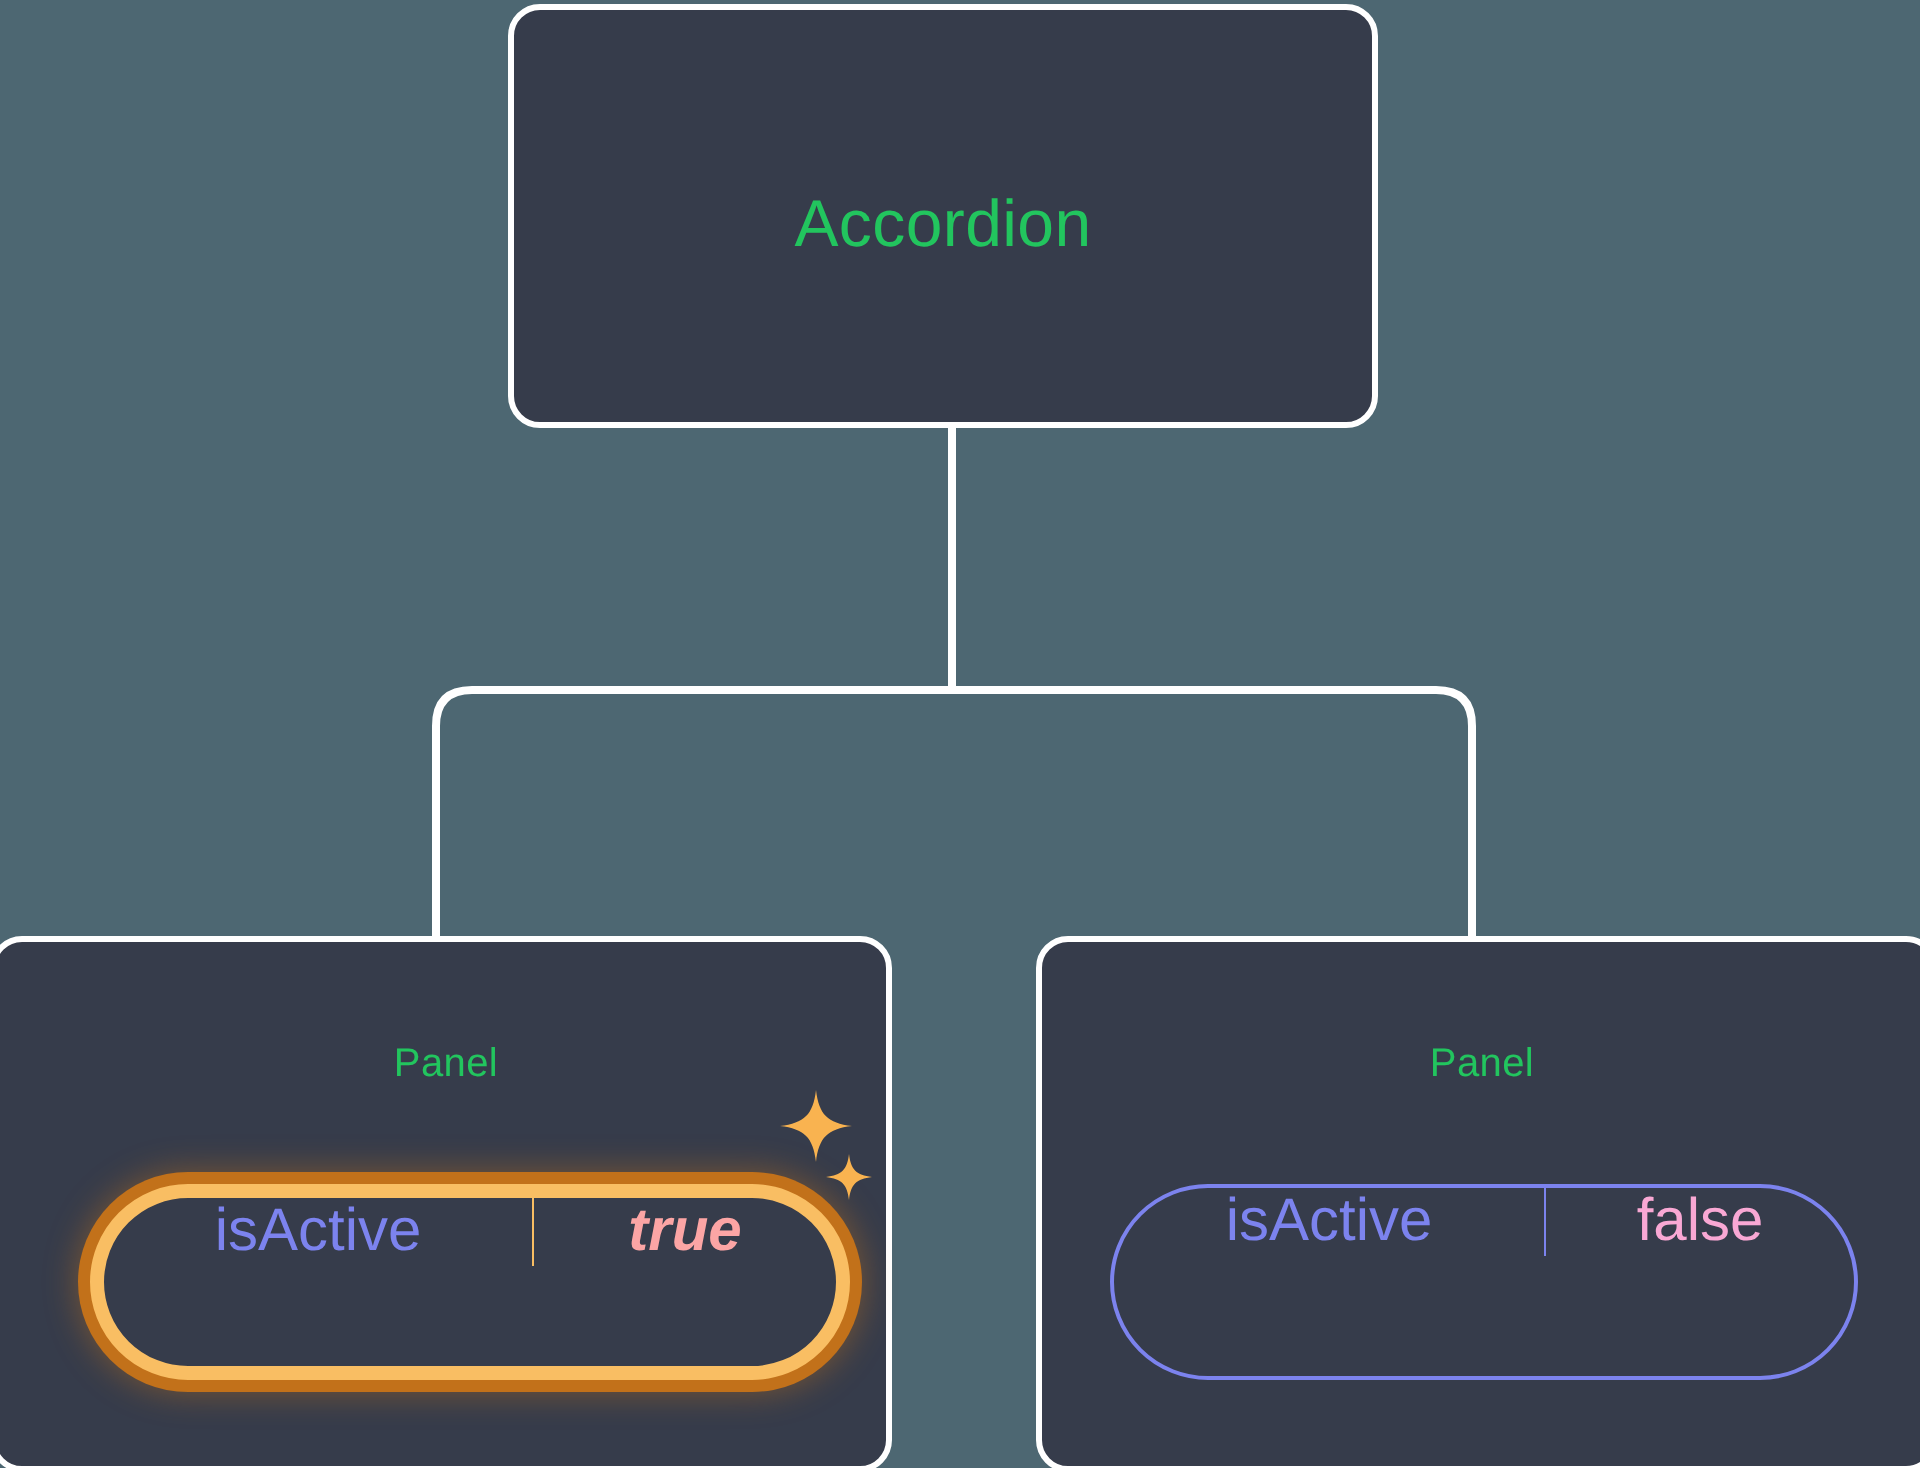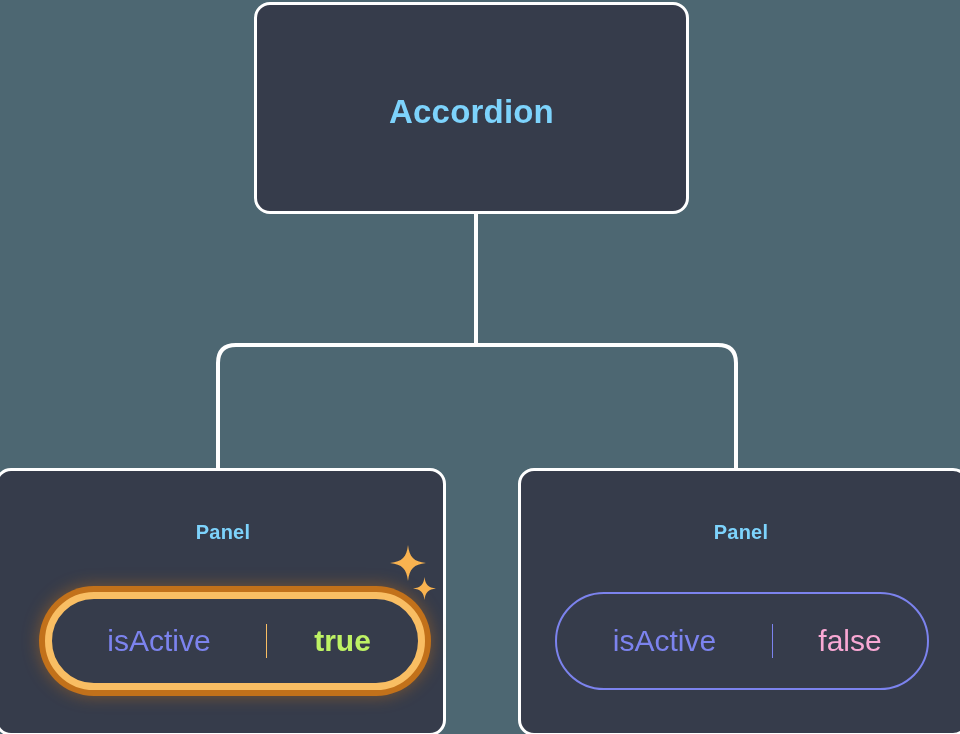--- a/index.html
+++ b/index.html
@@ -40,22 +40,22 @@
     background: #363c4b;
     border: 3px solid #ffffff;
     border-radius: 16px;
   }
 
   .node-title {
     position: absolute;
     left: 0;
     right: 0;
     text-align: center;
-    color: #7dd3fc;
-    font-weight: 700;
+    color: #22c55e;
+    font-weight: 400;
     letter-spacing: .2px;
     white-space: nowrap;
   }
 
   
   #node-accordion {
     left: 254px;
     top: 2px;
     width: 435px;
     height: 212px;
@@ -87,21 +87,21 @@
   }
   #node-panel-right .node-title {
     right: 5px;
   }
 
   
   .prop-pill {
     position: absolute;
     box-sizing: border-box;
     display: flex;
-    align-items: center;
+    align-items: flex-start;
     height: 98px;
     border-radius: 49px;
     background: #363c4b;
   }
   .prop-cell {
     display: flex;
     align-items: center;
     justify-content: center;
     box-sizing: border-box;
     white-space: nowrap;
@@ -125,23 +125,24 @@
   .prop-pill.is-highlighted {
     border: 7px solid #f9be63;
     box-shadow:
       0 0 0 6px #c2711a,
       0 0 16px 7px rgba(194, 113, 26, 0.45);
   }
   .prop-pill.is-highlighted .prop-name {
     color: #7c83ee;
   }
   .prop-pill.is-highlighted .prop-value {
-    color: #bef264;
+    color: #fca5a5;
     font-weight: bold;
     border-left-color: #f9be63;
+    font-style: italic;
   }
 
   
   #pill-left {
     left: 45px;
     top: 592px;
   }
   #pill-left .prop-name  { width: 214px; }
   #pill-left .prop-value { width: 152px; }
 

